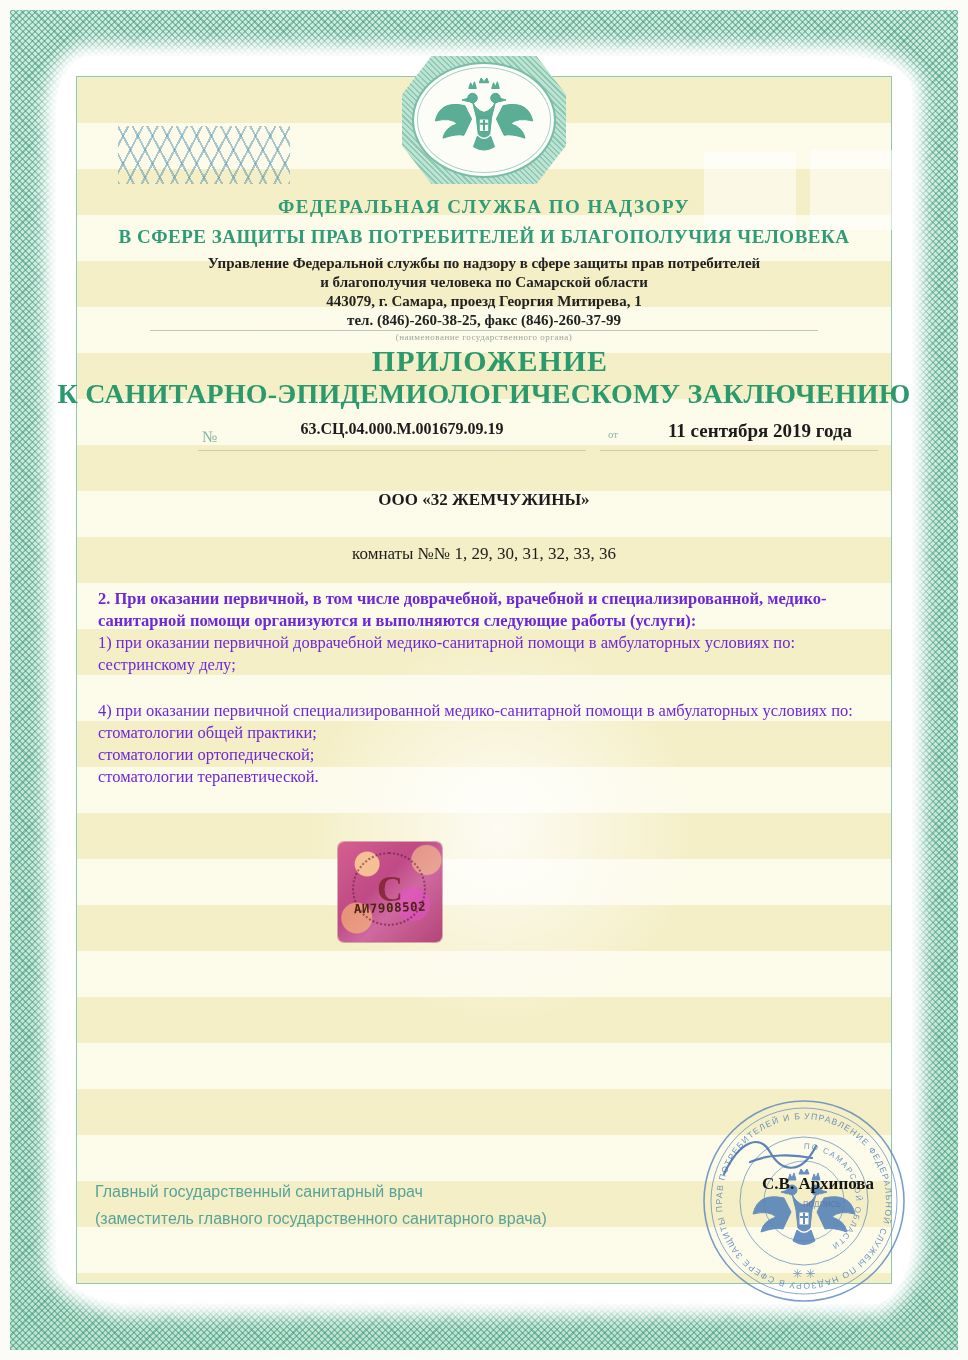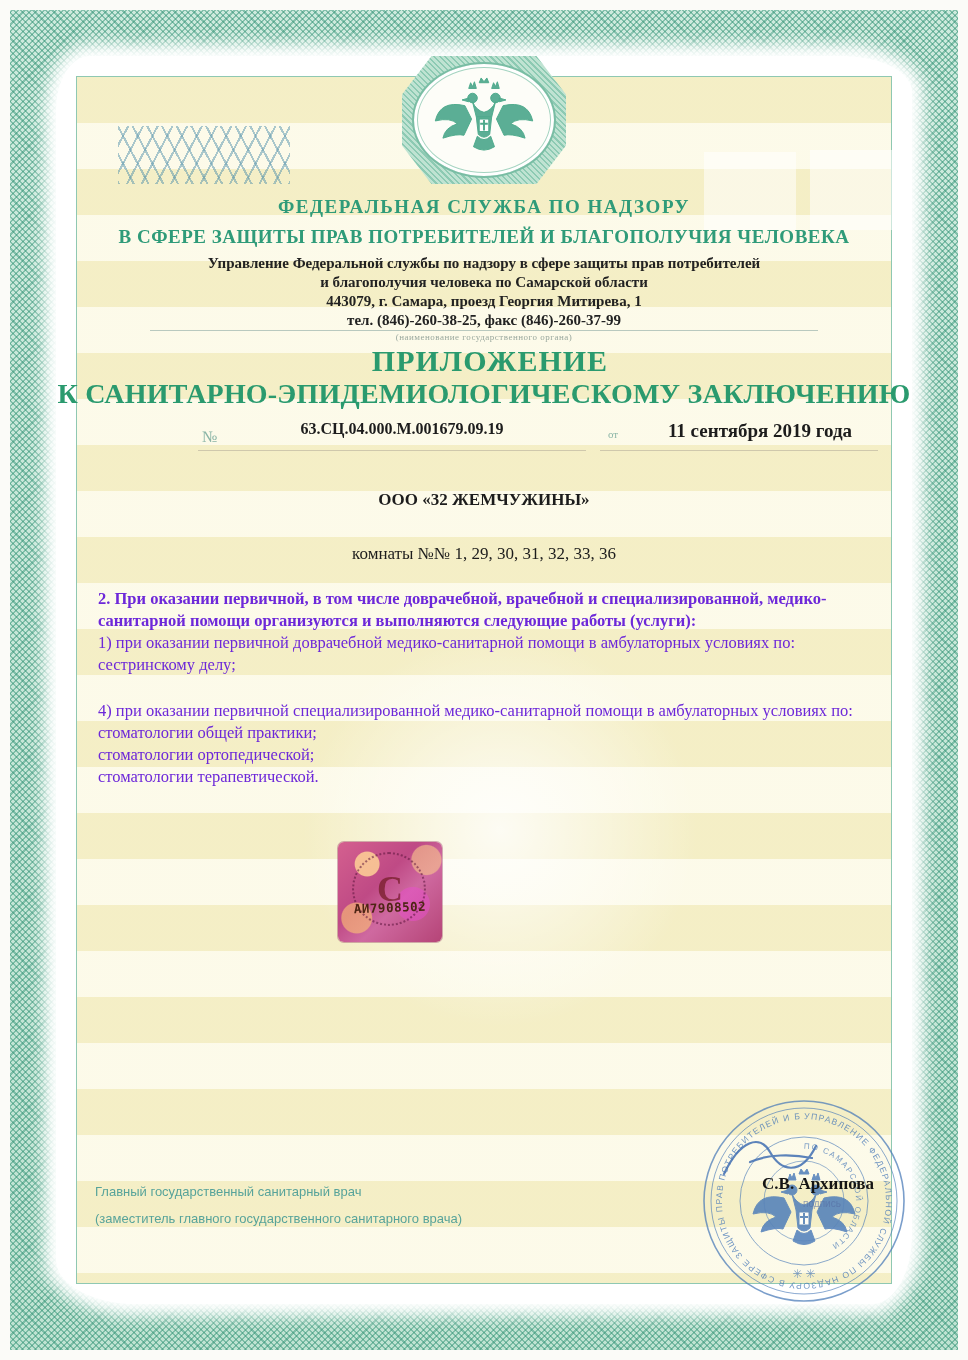--- a/index.html
+++ b/index.html
@@ -100,21 +100,21 @@
       radial-gradient(circle at 18% 76%, rgba(250,188,118,.65) 0 13%, transparent 14%),
       radial-gradient(circle at 85% 18%, rgba(250,200,140,.6) 0 12%, transparent 13%),
       linear-gradient(135deg, #d4608f, #bf4a85 40%, #cf69a0 60%, #b54477);
     box-shadow: 0 0 0 1px rgba(150,60,100,.4);
   }
   .holo .ring { position:absolute; left:14px; top:10px; width:74px; height:74px; border:2px dotted rgba(92,20,60,.55); border-radius:50%; }
   .holo .letter { position:absolute; left:0; width:100%; top:26px; text-align:center; font-size:36px; font-weight:bold; color:rgba(122,32,46,.8); }
   .holo .serial { position:absolute; left:0; width:100%; top:58px; text-align:center; font-family:"DejaVu Sans Mono",monospace; font-size:12.5px; font-weight:bold; letter-spacing:.5px; color:#4e2514; transform:rotate(-2deg); }
 
   
-  .foot { position:absolute; left:95px; top:1178px; font-family:"Liberation Sans","DejaVu Sans",sans-serif; font-size:13px; color:#57a39a; line-height:27px; }
+  .foot { position:absolute; left:95px; top:1178px; font-family:"Liberation Sans","DejaVu Sans",sans-serif; font-size:16px; color:#57a39a; line-height:27px; }
 
   .stamp { position:absolute; left:695px; top:1092px; width:218px; height:218px; opacity:.92; }
   .signer { position:absolute; left:748px; top:1174px; width:140px; text-align:center; font-size:17px; font-weight:bold; color:#141414; z-index:4; }
   .sig-cap { position:absolute; left:772px; top:1198px; width:100px; text-align:center; font-family:"Liberation Sans",sans-serif; font-size:10px; color:rgba(86,110,165,.65); z-index:4; }
   .squiggle { position:absolute; left:716px; top:1128px; width:130px; height:62px; z-index:3; }
 </style>
 </head>
 <body>
 
 <div class="sheet">

